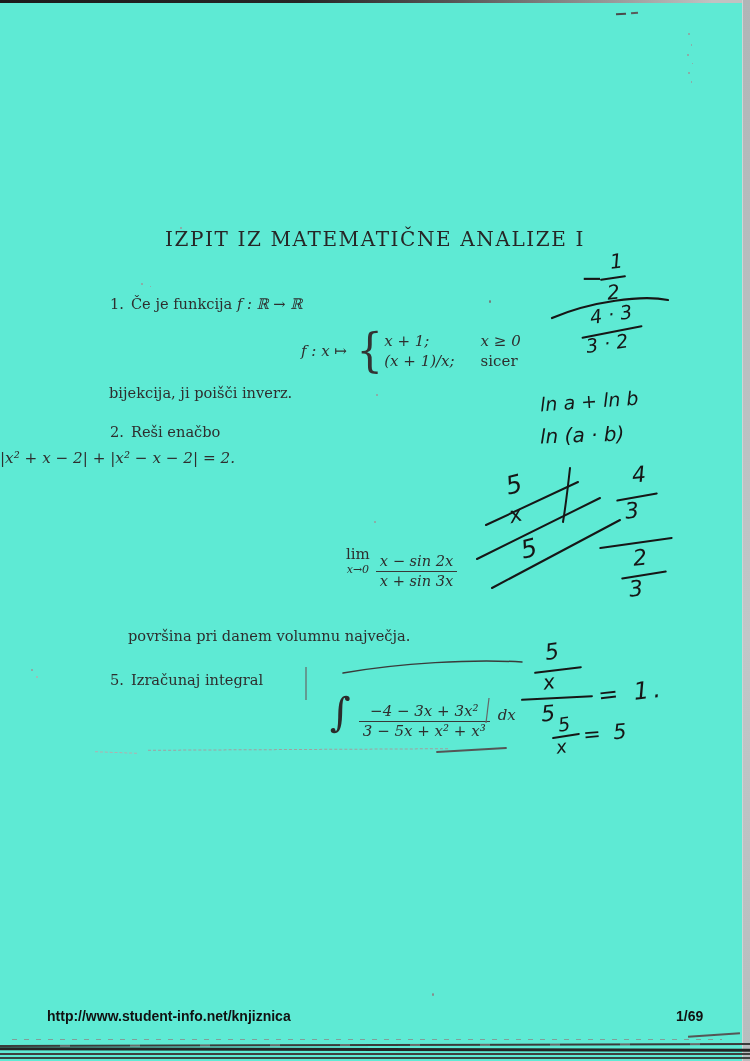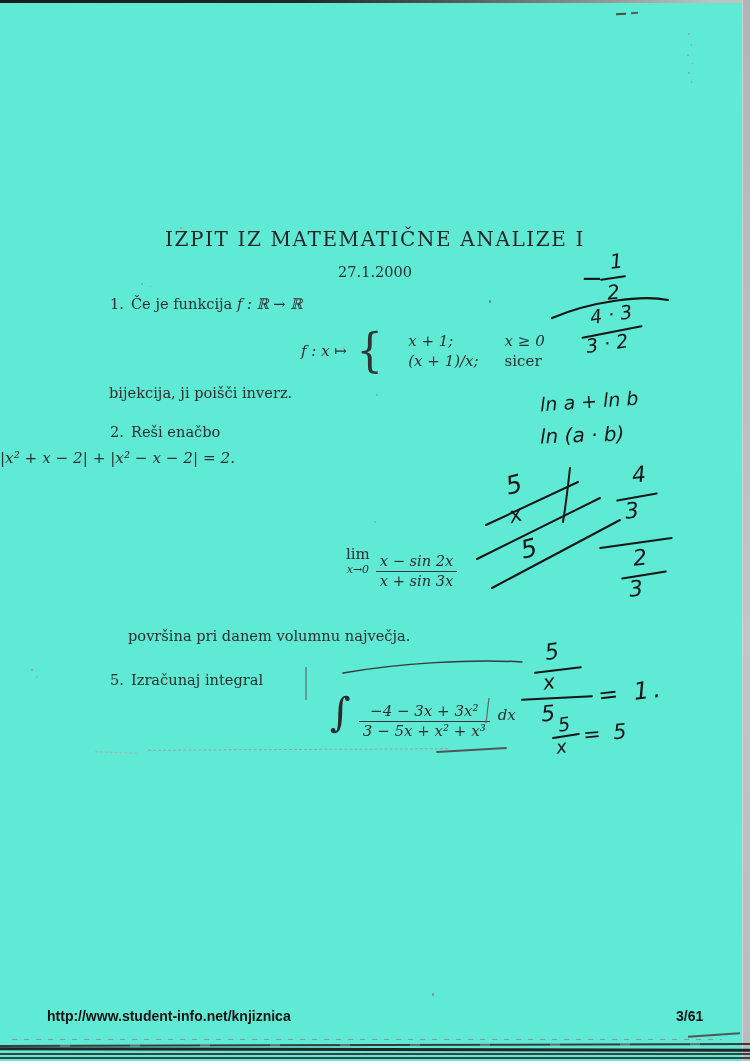--- a/index.html
+++ b/index.html
@@ -52,31 +52,30 @@
   <div class="speck" style="left:141px;top:283px;width:2px;height:2px;"></div>
   <div class="speck" style="left:150px;top:286px;width:1px;height:1px;"></div>
   <div class="speck" style="left:489px;top:300px;width:2px;height:3px;background:#777;"></div>
   <div class="speck" style="left:376px;top:394px;width:2px;height:2px;"></div>
   <div class="speck" style="left:374px;top:521px;width:2px;height:2px;"></div>
   <div class="speck" style="left:31px;top:669px;width:2px;height:2px;"></div>
   <div class="speck" style="left:36px;top:676px;width:2px;height:2px;background:#b0b0b0;"></div>
   <div class="speck" style="left:432px;top:993px;width:2px;height:3px;background:#888;"></div>
 
   <div class="abs title print" style="top:227px;">IZPIT IZ MATEMATIČNE ANALIZE I</div>
-  <div class="abs date print" style="top:264px;">27.1.2000</div>
 
   <div class="abs prob" style="left:110px;top:295px;">
     <span class="num-label">1.</span><span>Če je funkcija</span>
     <span class="math">f : ℝ → ℝ</span>
   </div>
 
   <div class="abs" style="left:301px;top:330px;display:flex;align-items:center;">
     <span class="math" style="font-size:15px;margin-right:8px;">f : x ↦</span>
     <span class="brace">{</span>
-    <span class="cases" style="margin-left:24px;">
+    <span class="cases" style="margin-left:0;">
       <span class="math">x + 1;</span>
       <span class="math">x ≥ 0</span>
       <span class="math">(x + 1)/x;</span>
       <span>sicer</span>
     </span>
   </div>
 
   <div class="abs prob" style="left:109px;top:384px;">bijekcija, ji poišči inverz.</div>
 
   <div class="abs prob" style="left:110px;top:423px;">
@@ -154,21 +153,21 @@
     <path d="M343,673 C400,663 472,659 522,662" stroke="#3a3a3a" stroke-width="1.5" fill="none" stroke-linecap="round"></path>
     <path d="M306,667 L306,700" stroke="#666" stroke-width="1.2" fill="none"></path>
     <path d="M489,698 L486,723" stroke="#666" stroke-width="1.2" fill="none"></path>
     <path d="M437,752 L506,748" stroke="#555" stroke-width="1.8" fill="none" stroke-linecap="round"></path>
   </svg>
 
   <div class="noise" style="left:148px;top:749px;width:300px;border-top:1px dashed #a0a0a0;transform:rotate(-0.3deg);"></div>
   <div class="noise" style="left:95px;top:752px;width:42px;border-top:1px dashed #b0b0b0;transform:rotate(2deg);"></div>
 
   <div class="abs footer-text" style="left:47px;top:1008px;">http://www.student-info.net/knjiznica</div>
-  <div class="abs footer-text" style="left:676px;top:1008px;">3/61</div>
+  <div class="abs footer-text" style="left:676px;top:1008px;">1/69</div>
 
   <div class="noise" style="left:12px;top:1039px;width:710px;height:1px;background:repeating-linear-gradient(90deg,#8a8a8a 0 5px,transparent 5px 12px);opacity:.8;"></div>
   <div class="noise" style="left:688px;top:1034px;width:52px;height:2px;background:#555;transform:rotate(-4deg);"></div>
   <div class="noise" style="left:0;top:1044px;width:750px;height:2px;background:repeating-linear-gradient(90deg,#3a3a3a 0 60px,#6a6a6a 60px 70px);transform:rotate(-0.15deg);"></div>
   <div class="noise" style="left:0;top:1048px;width:750px;height:3px;background:#242424;transform:rotate(0.1deg);"></div>
   <div class="noise" style="left:0;top:1053px;width:750px;height:2px;background:#3f3f3f;"></div>
   <div class="noise" style="left:0;top:1057px;width:750px;height:2px;background:#2c2c2c;opacity:.85;"></div>
 
 </div>
 

